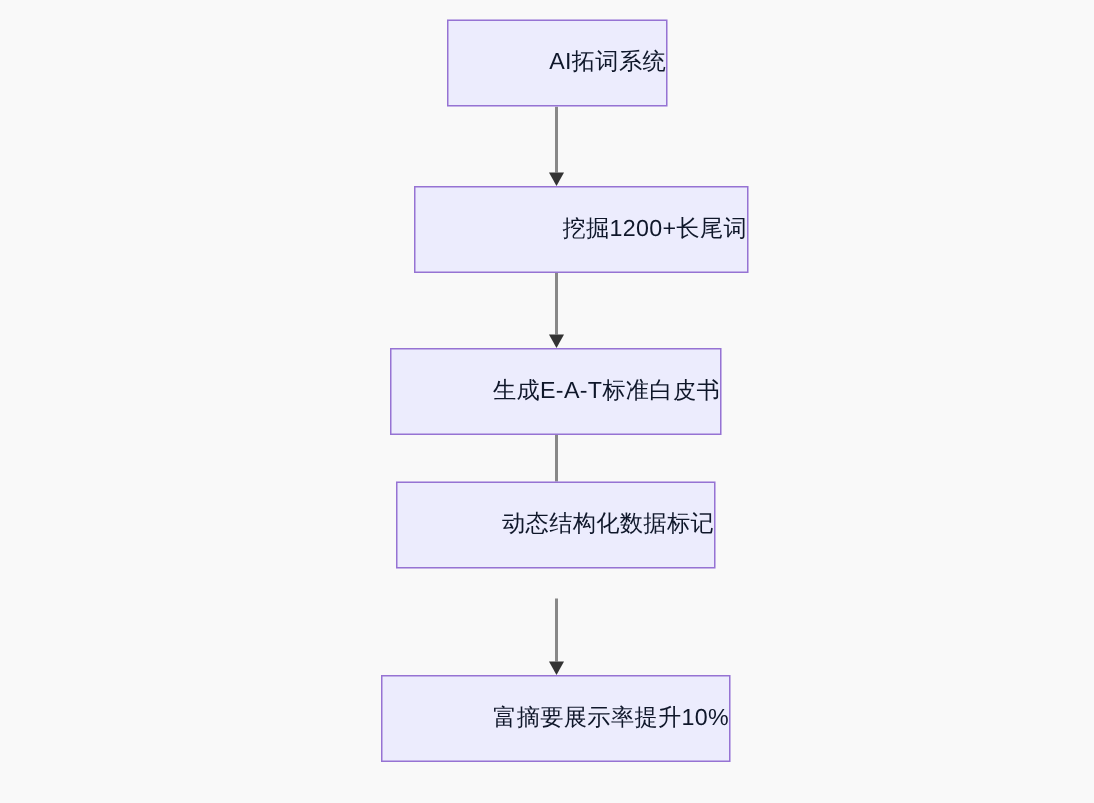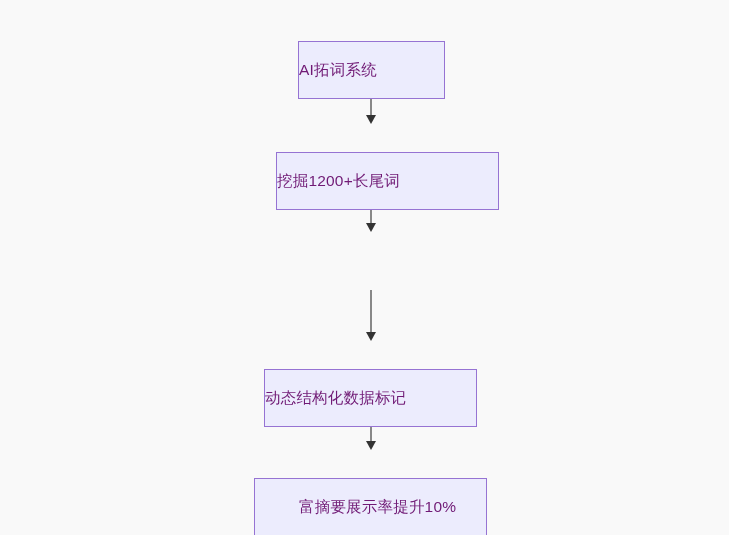--- a/index.html
+++ b/index.html
@@ -18,27 +18,26 @@
     width: 729px;
     height: 535px;
   }
   .node {
     position: absolute;
     box-sizing: border-box;
     background: #ececfd;
     border: 1.5px solid #9673d3;
     display: flex;
     align-items: center;
-    justify-content: flex-start;
-    color: #701a75;
+    justify-content: flex-end;
+    color: #0f172a;
     font-size: 15.5px;
     line-height: 1.2;
     letter-spacing: 0.2px;
     white-space: nowrap;
-    margin-top: 28px;
   }
   .node-label {
     display: block;
   }
   .edge {
     position: absolute;
     width: 0;
     height: 0;
   }
   .edge-line {
@@ -84,22 +83,25 @@
   </div>
 
   <div class="node" style="left: 298px; top: 13px; width: 147px; height: 58px;">
     <span class="node-label">AI拓词系统</span>
   </div>
 
   <div class="node" style="left: 276px; top: 124px; width: 223px; height: 58px;">
     <span class="node-label">挖掘1200+长尾词</span>
   </div>
 
+  <div class="node" style="left: 260px; top: 232px; width: 221px; height: 58px;">
+    <span class="node-label">生成E-A-T标准白皮书</span>
+  </div>
 
-  <div class="node" style="left: 264px; top: 341px; width: 213px; height: 58px; font-family: Liberation Serif, serif;">
+  <div class="node" style="left: 264px; top: 321px; width: 213px; height: 58px; font-family: Liberation Serif, serif;">
     <span class="node-label">动态结构化数据标记</span>
   </div>
 
   <div class="node" style="left: 254px; top: 450px; width: 233px; height: 58px; padding-left: 44px;">
     <span class="node-label">富摘要展示率提升10%</span>
   </div>
 
 </div>
 
 </body></html>

